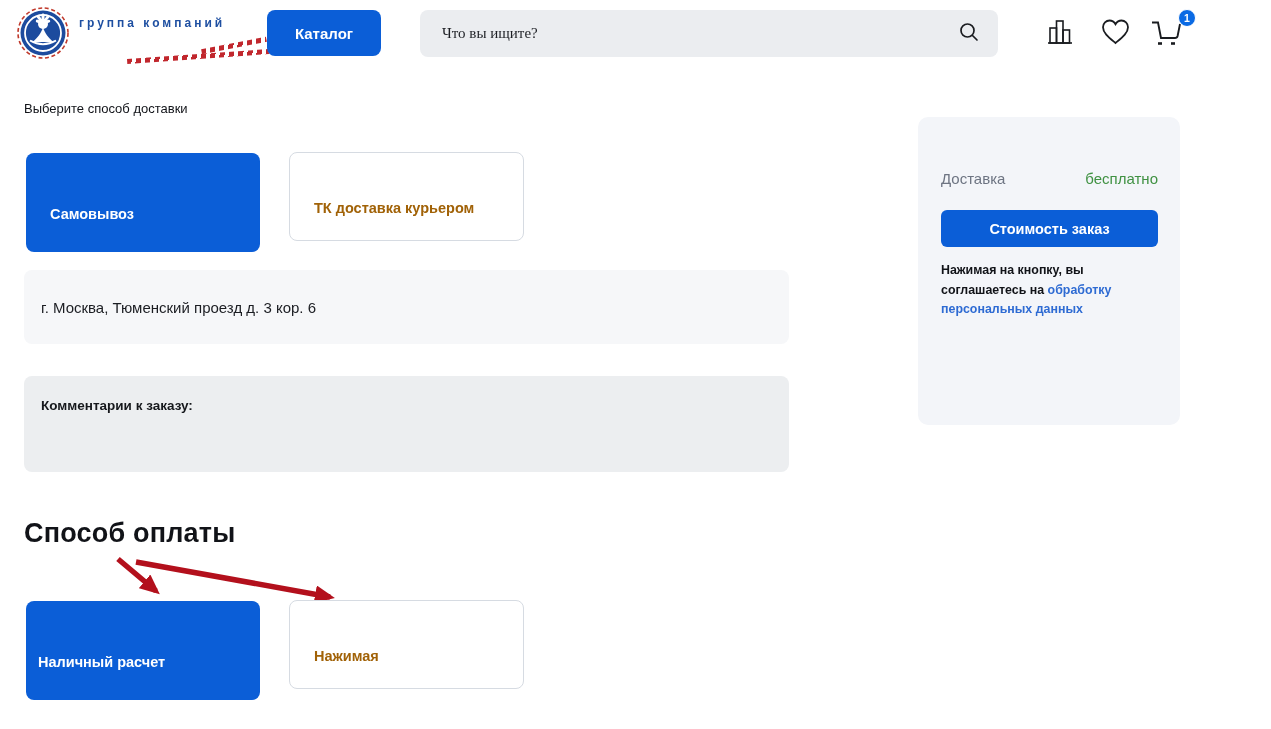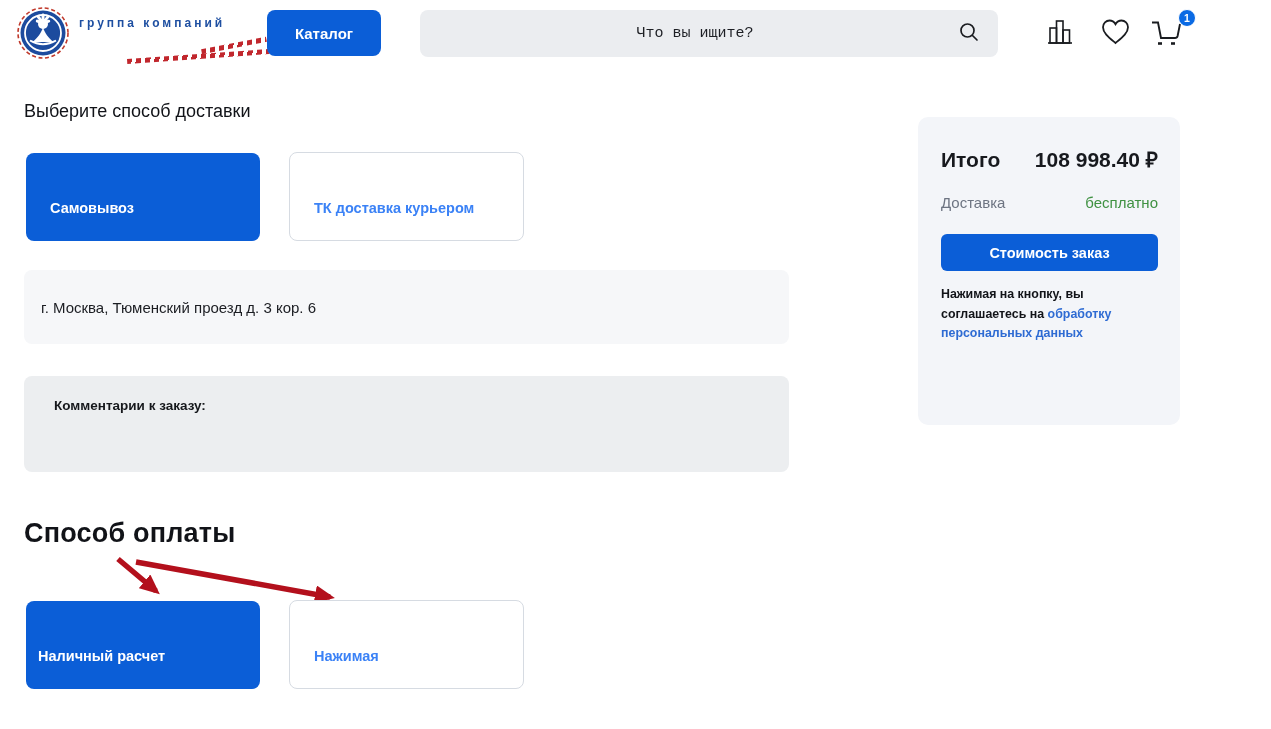--- a/index.html
+++ b/index.html
@@ -19,46 +19,46 @@
     background:repeating-linear-gradient(105deg,#c1272d 0 5px,transparent 5px 9px); }
   .dash-top { width:66px; left:122px; top:36px; transform:rotate(-11deg); }
   .dash-bottom { width:142px; left:48px; top:47px; transform:rotate(-4deg); }
 
   .catalog-btn { left:267px; top:10px; width:114px; height:46px; border:none; border-radius:8px;
     background:#0b5ed7; color:#fff; font-family:inherit; font-size:15px; font-weight:bold; cursor:pointer; }
 
   .search-wrap { left:420px; top:10px; width:578px; height:47px; background:#ebedf0; border-radius:8px;
     display:flex; align-items:center; }
   .search-input { flex:1; height:100%; background:transparent; border:none; outline:none;
-    padding:0 10px 0 22px; font-family:Liberation Mono, monospace; font-size:15px; color:#16181c;text-align:center; }
+    padding:0 10px 0 22px; font-family:Liberation Serif, serif; font-size:15px; color:#16181c; }
   .search-input::placeholder { color:#1d1f24; opacity:1; }
   .search-btn { background:none; border:none; padding:0 18px 0 0; cursor:pointer; display:flex; align-items:center; }
 
   .hicon { background:none; border:none; cursor:pointer; position:absolute; top:16px; }
   .hicon svg { display:block; }
   .icon-compare { left:1046px; }
   .icon-heart { left:1099px; }
   .icon-cart { left:1149px; }
   .cart-badge { position:absolute; top:-7px; right:-9px; width:18px; height:18px; border-radius:50%;
     background:#0a6ae4; border:1.5px solid #fff; color:#fff; font-size:10.5px; font-weight:bold;
     display:flex; align-items:center; justify-content:center; }
 
   
-  .delivery-title { left:24px; top:101px; font-size:18px; color:#111318; }
+  .delivery-title { left:24px; top:101px; font-size:13px; color:#111318; }
 
-  .opt-card { position:absolute; width:234px; height:88px; border-radius:8px; cursor:pointer;
+  .opt-card { position:absolute; width:234px; height:99px; border-radius:8px; cursor:pointer;
     padding:22px 0 0 24px; font-size:14.5px; font-weight:bold; text-align:left; font-family:inherit; }
   .opt-selected { background:#0b5ed7; color:#fff; border:none; }
-  .opt-plain { background:#fff; color:#3b82f6; border:1px solid #d6dbe2; width:235px; height:89px; }
+  .opt-plain { background:#fff; color:#a16207; border:1px solid #d6dbe2; width:235px; height:89px; }
 
   .addr-box { left:24px; top:270px; width:765px; height:74px; background:#f6f7f9; border-radius:8px;
     display:flex; align-items:center; padding-left:17px; font-size:15px; color:#1b1d22; cursor:pointer; }
 
   .comment-box { left:24px; top:376px; width:765px; height:96px; background:#eceef0; border-radius:8px;
-    padding:22px 30px; font-size:13.5px; font-weight:600; color:#16181c; cursor:text; }
+    padding:22px 17px; font-size:13.5px; font-weight:600; color:#16181c; cursor:text; }
 
   .payment-title { left:24px; top:518px; font-size:27px; font-weight:bold; color:#111318; letter-spacing:0.2px; }
 
   .arrows { left:106px; top:549px; pointer-events:none; }
 
   
   .panel { left:918px; top:117px; width:262px; height:308px; background:#f3f5f9; border-radius:10px;
     padding:28px 22px 0 23px; }
   .total-row { display:flex; justify-content:space-between; align-items:baseline; }
   .total-label { font-size:21px; font-weight:bold; color:#17191e; }
@@ -165,24 +165,20 @@
     </defs>
     <line x1="12" y1="10" x2="50" y2="42" stroke="#b3101c" stroke-width="5.5" marker-end="url(#ah)"></line>
     <line x1="30" y1="13" x2="224" y2="48" stroke="#b3101c" stroke-width="5.5" marker-end="url(#ah)"></line>
   </svg>
 </span>
 
 <button class="opt-card opt-selected" style="left:26px; top:601px;padding-left:12px;">Наличный расчет</button>
 <button class="opt-card opt-plain" style="left:289px; top:600px;">Нажимая</button>
 
 <div class="abs panel">
-  <div class="total-row">
-    <span class="total-label">Итого</span>
-    <span class="total-value">108 998.40 ₽</span>
-  </div>
   <div class="sum-row">
     <span class="sum-label">Доставка</span>
     <span class="sum-value green">бесплатно</span>
   </div>
   <button class="submit-btn">Стоимость заказ</button>
   <div class="disclaimer">
     <span>Нажимая на кнопку, вы соглашаетесь на </span><a>обработку персональных данных</a>
   </div>
 </div>
 

